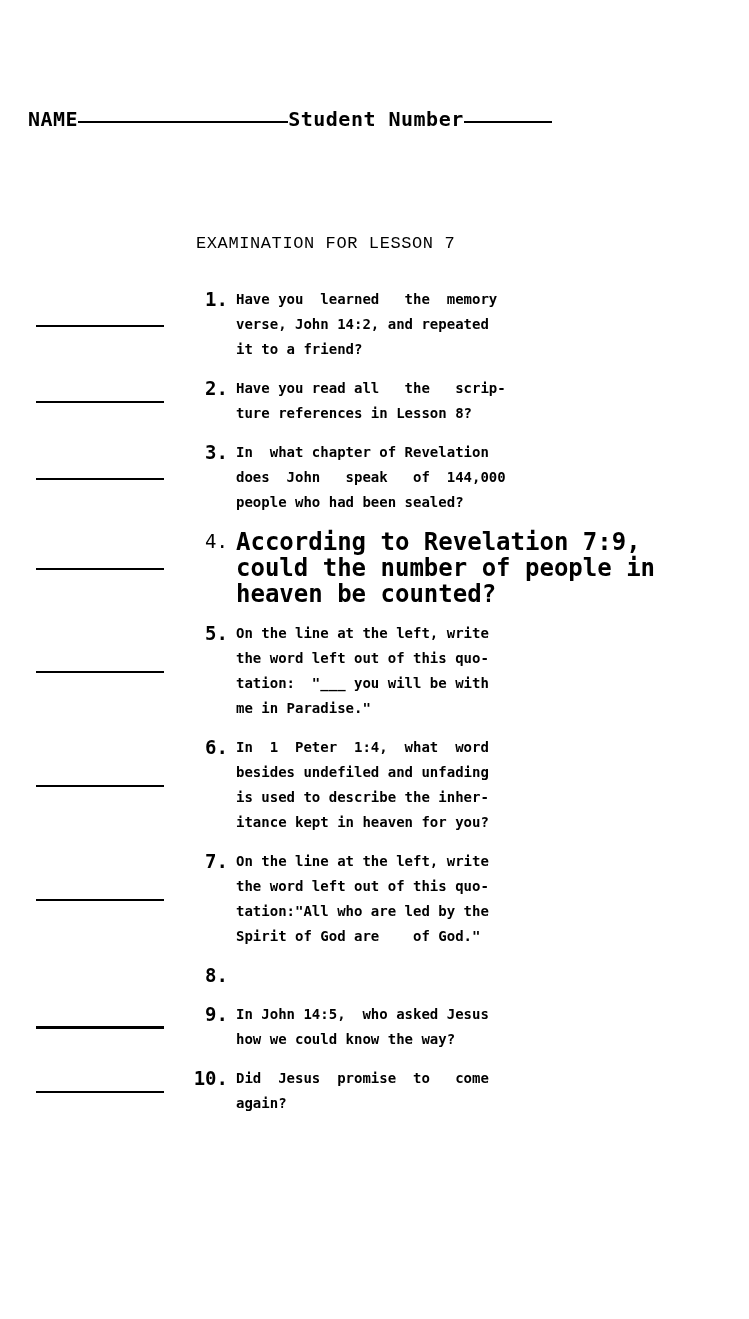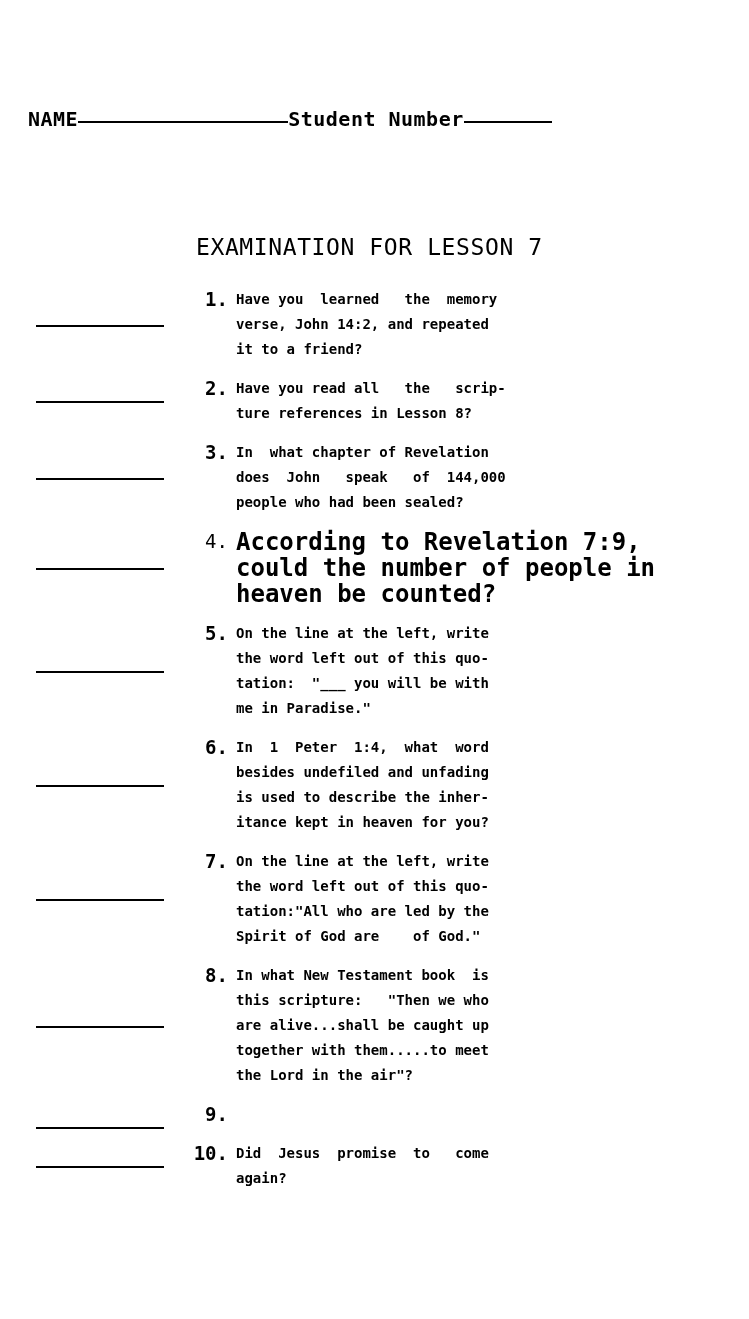--- a/index.html
+++ b/index.html
@@ -52,23 +52,24 @@
 
   .hdr-row2 {
     margin-top: 22px;
   }
 
   
   .title {
     position: absolute;
     left: 196px;
     top: 205px;
-    font-size: 23px;
+    font-size: 17px;
     letter-spacing: 0.6px;
     white-space: nowrap;
+    font-family: Liberation Mono, monospace;
   }
 
   
   .qlist {
     position: absolute;
     left: 28px;
     top: 258px;
     width: 690px;
   }
   .q {
@@ -190,31 +191,28 @@
         <div class="qbody">On the line at the left, write
 the word left out of this quo-
 tation:"All who are led by the
 Spirit of God are    of God."</div>
       </div>
       <div class="q">
         <div class="answer-line">
           <div class="blank" style="top: 63px;"></div>
         </div>
         <div class="qnum">8.</div>
-        <div class="qbody">In what New Testament book  is
-this scripture:   "Then we who
-are alive...shall be caught up
-together with them.....to meet
-the Lord in the air"?</div>
       </div>
       <div class="q">
         <div class="answer-line">
           <div class="blank" style="top: 25px;"></div>
         </div>
         <div class="qnum">9.</div>
+        <div class="qbody">In John 14:5,  who asked Jesus
+how we could know the way?</div>
       </div>
       <div class="q">
         <div class="answer-line">
           <div class="blank" style="top: 25px;"></div>
         </div>
         <div class="qnum">10.</div>
         <div class="qbody">Did  Jesus  promise  to   come
 again?</div>
       </div>
     </div>

